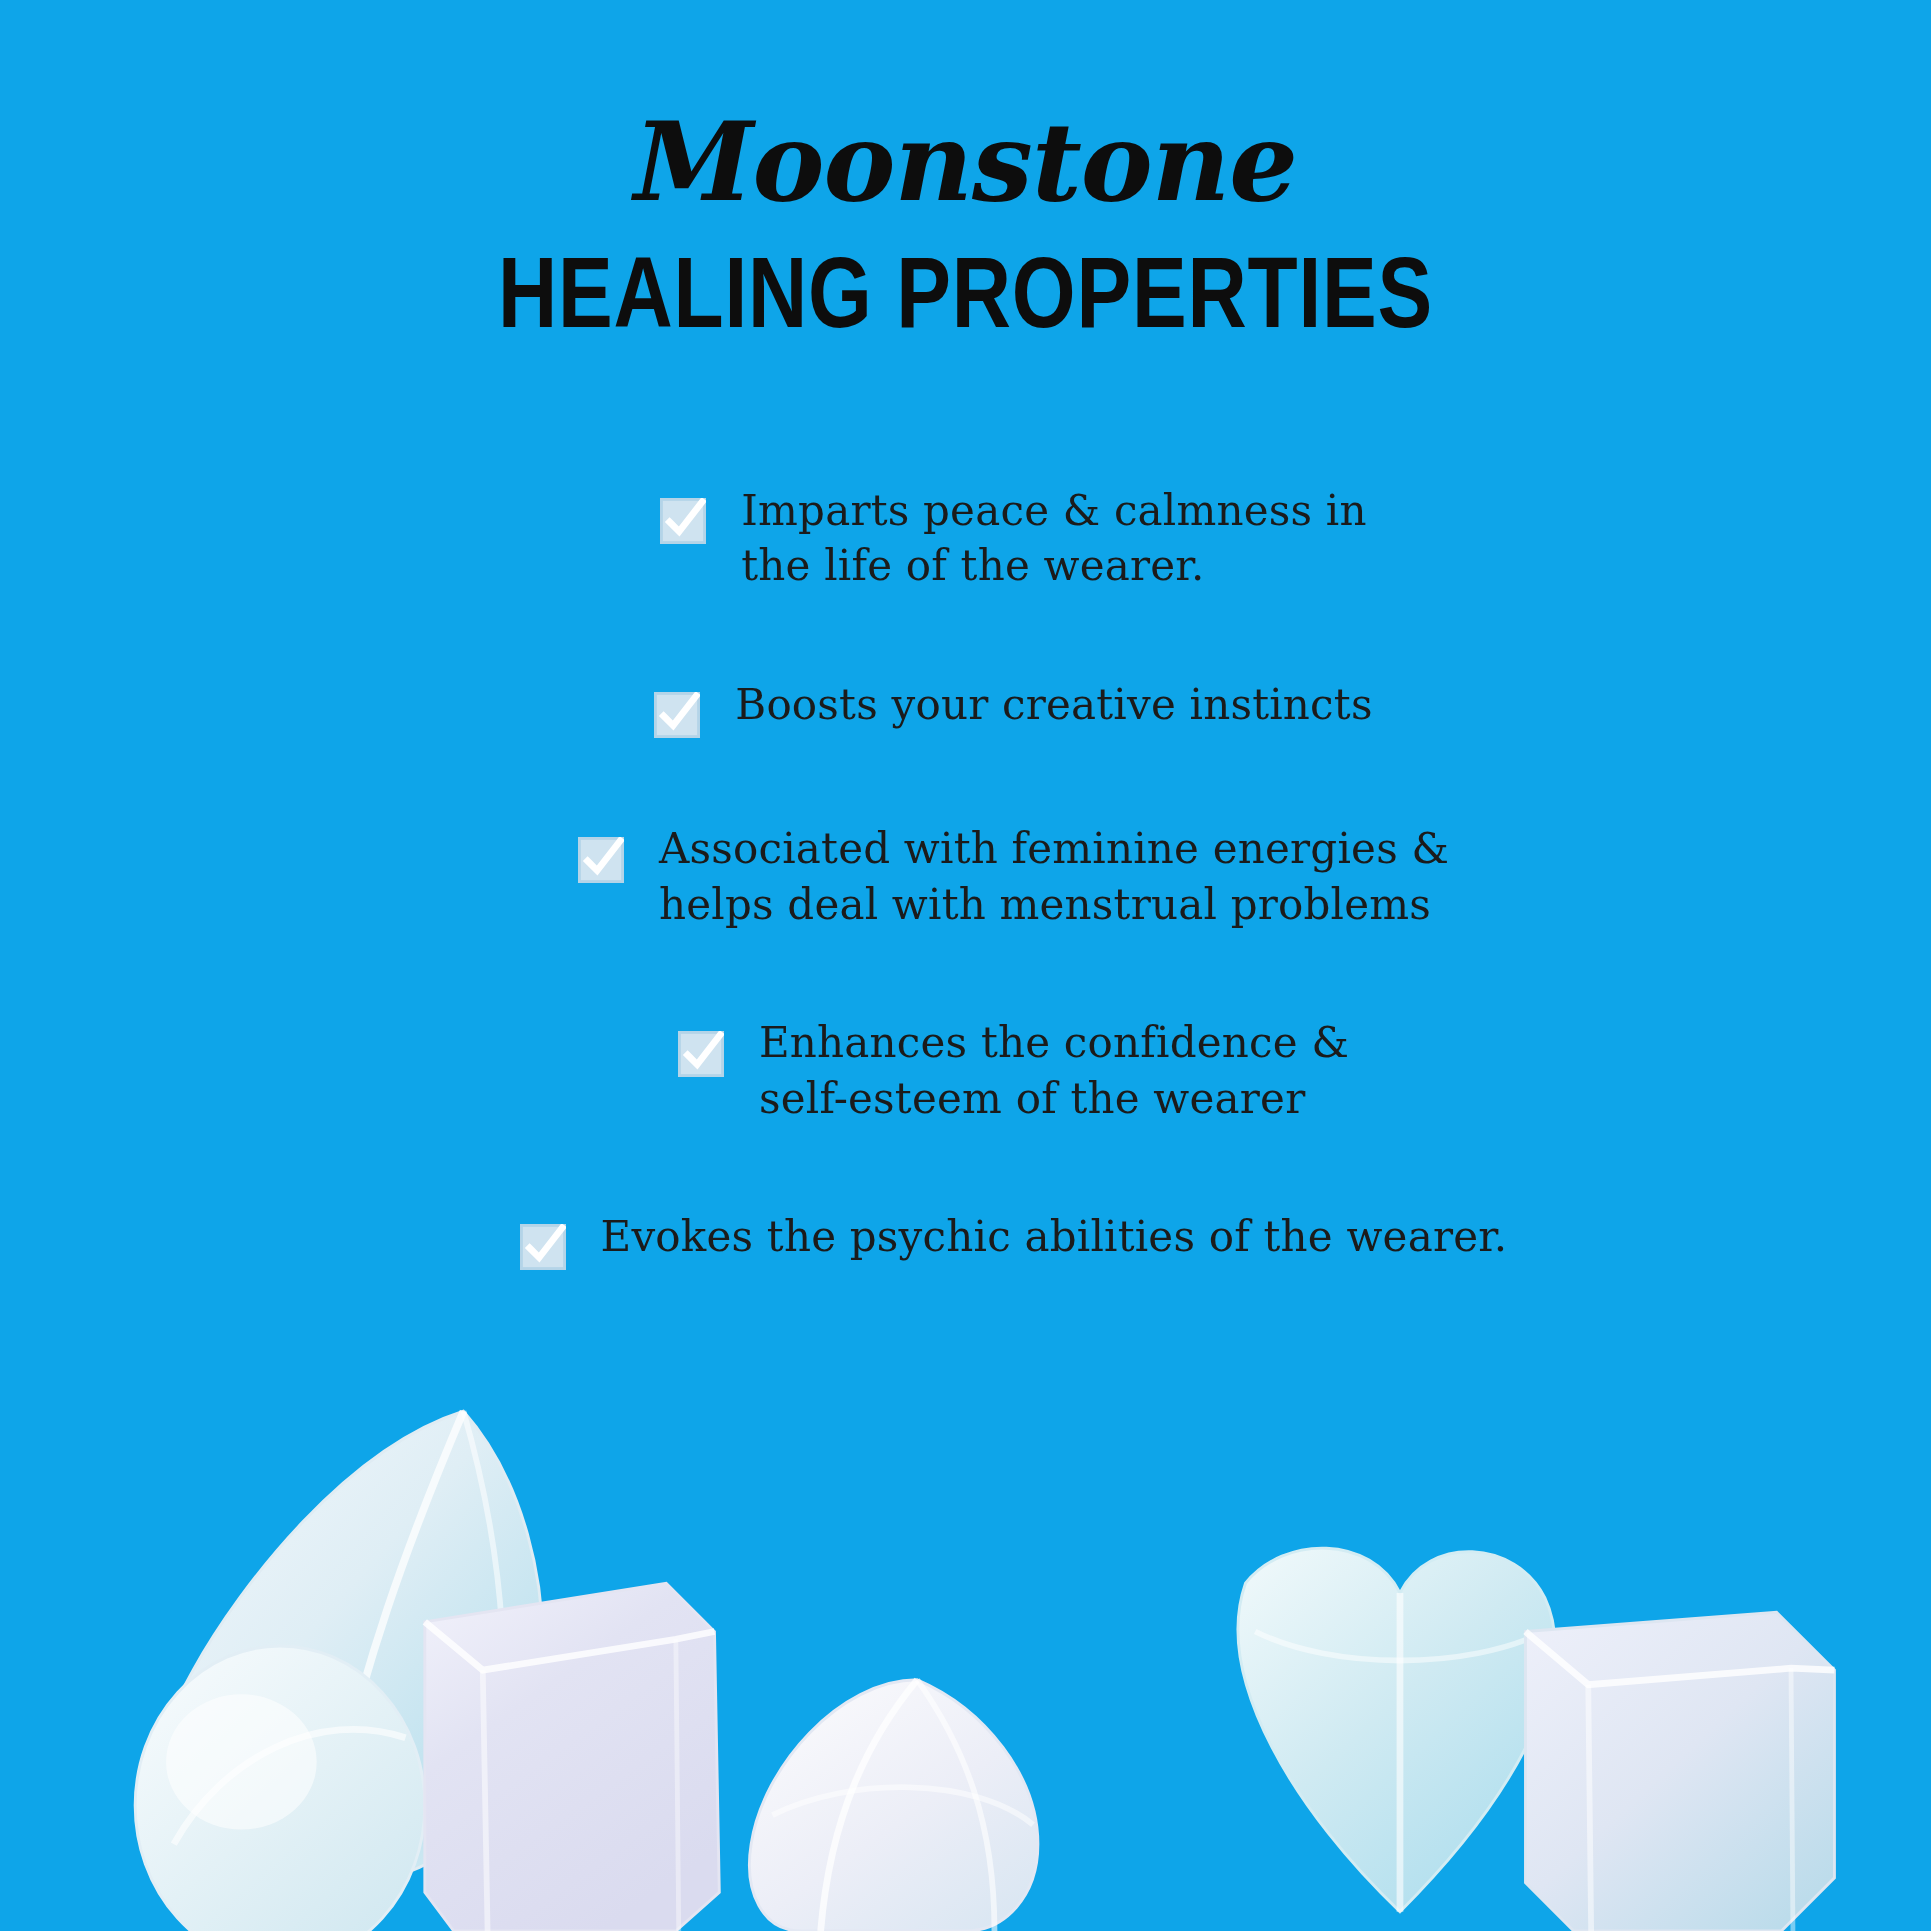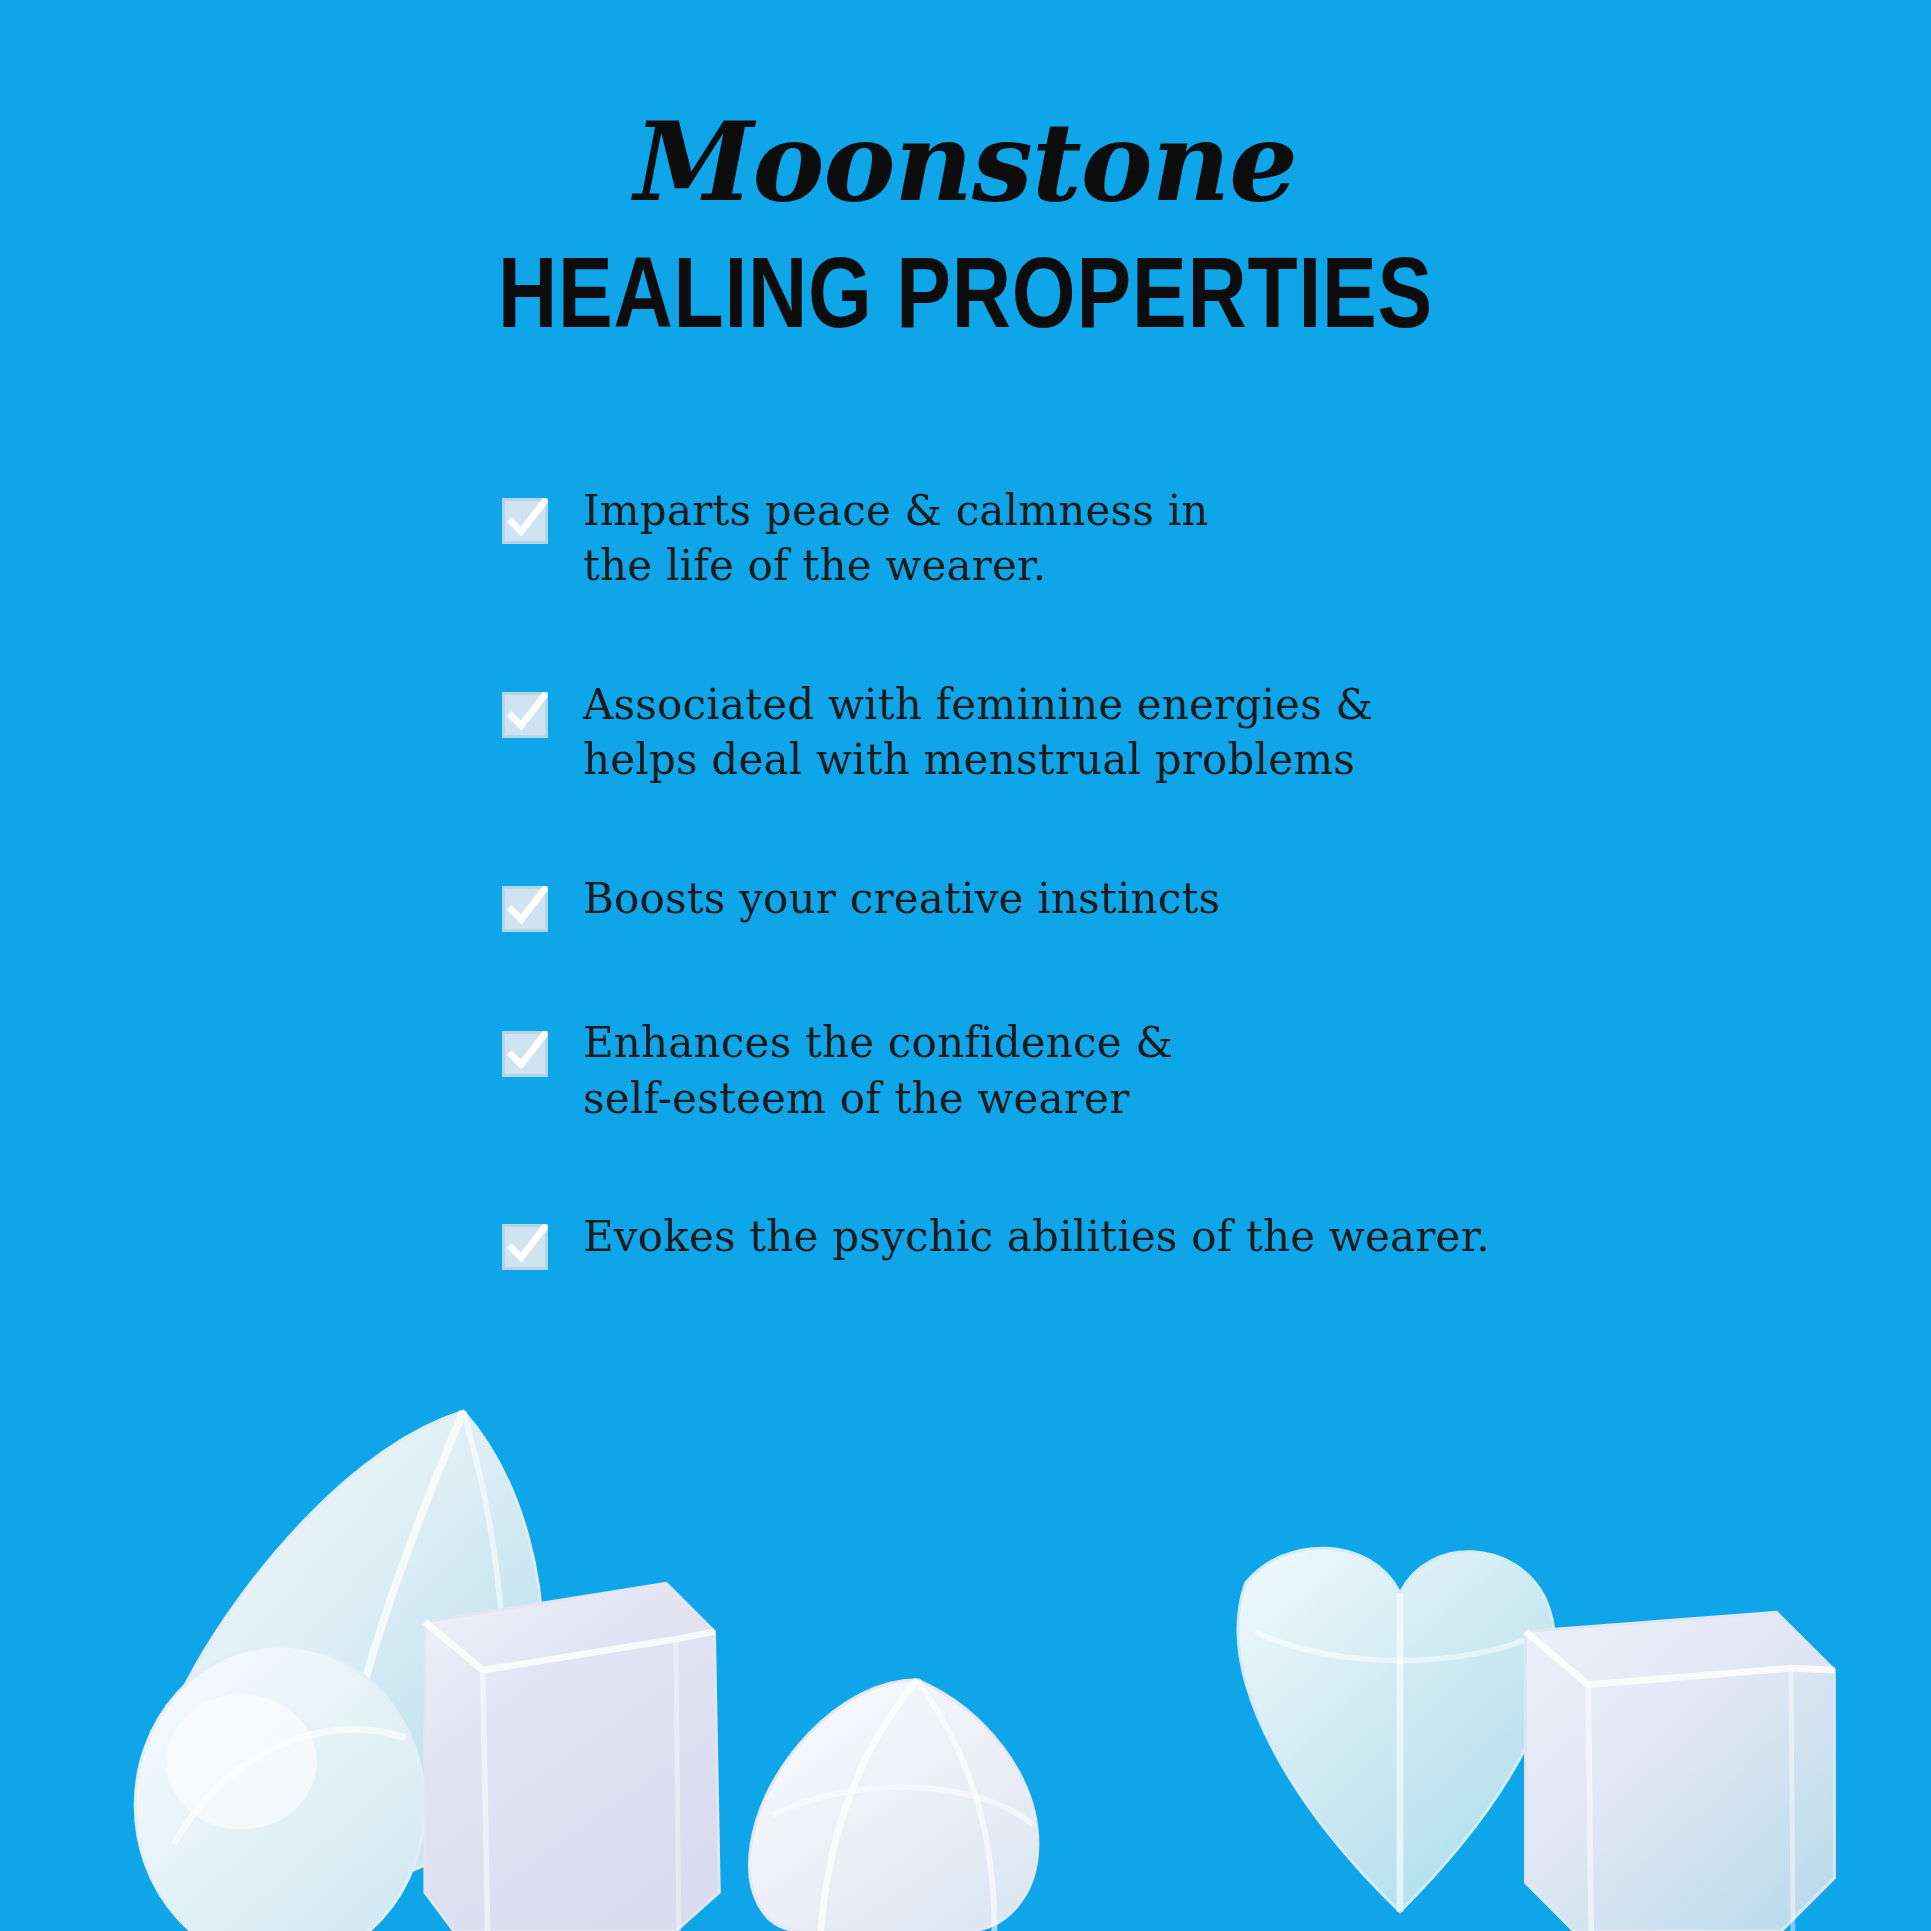--- a/index.html
+++ b/index.html
@@ -57,20 +57,21 @@
   .list {
     position: absolute;
     top: 483px;
     left: 502px;
     width: 1023px;
   }
   .list-item {
     display: flex;
     align-items: flex-start;
     margin-bottom: 56px;
+    justify-content: center;
   }
   .list-item:last-child { margin-bottom: 0; margin-top: 20px; }
 
   .checkbox {
     flex: 0 0 auto;
     width: 46px;
     height: 46px;
     margin-right: 35px;
     margin-top: 15.4px;
     position: relative;
@@ -122,32 +123,32 @@
 the life of the wearer.</span>
     </div>
 
     <div class="list-item gap-lg">
       <span class="checkbox">
         <svg width="46" height="46" viewBox="0 0 48 48">
           <rect x="1.5" y="1.5" width="45" height="45" fill="#cfe3f0" stroke="#b4d4e8" stroke-width="3"></rect>
           <path d="M10 25 L20 35 L44 4" fill="none" stroke="#ffffff" stroke-width="7" stroke-linecap="square"></path>
         </svg>
       </span>
+      <span class="item-text">Boosts your creative instincts</span>
+    </div>
+
+    <div class="list-item gap-lg">
+      <span class="checkbox">
+        <svg width="46" height="46" viewBox="0 0 48 48">
+          <rect x="1.5" y="1.5" width="45" height="45" fill="#cfe3f0" stroke="#b4d4e8" stroke-width="3"></rect>
+          <path d="M10 25 L20 35 L44 4" fill="none" stroke="#ffffff" stroke-width="7" stroke-linecap="square"></path>
+        </svg>
+      </span>
       <span class="item-text">Associated with feminine energies &amp;
 helps deal with menstrual problems</span>
-    </div>
-
-    <div class="list-item gap-lg">
-      <span class="checkbox">
-        <svg width="46" height="46" viewBox="0 0 48 48">
-          <rect x="1.5" y="1.5" width="45" height="45" fill="#cfe3f0" stroke="#b4d4e8" stroke-width="3"></rect>
-          <path d="M10 25 L20 35 L44 4" fill="none" stroke="#ffffff" stroke-width="7" stroke-linecap="square"></path>
-        </svg>
-      </span>
-      <span class="item-text">Boosts your creative instincts</span>
     </div>
 
     <div class="list-item gap-lg">
       <span class="checkbox">
         <svg width="46" height="46" viewBox="0 0 48 48">
           <rect x="1.5" y="1.5" width="45" height="45" fill="#cfe3f0" stroke="#b4d4e8" stroke-width="3"></rect>
           <path d="M10 25 L20 35 L44 4" fill="none" stroke="#ffffff" stroke-width="7" stroke-linecap="square"></path>
         </svg>
       </span>
       <span class="item-text">Enhances the confidence &amp;

